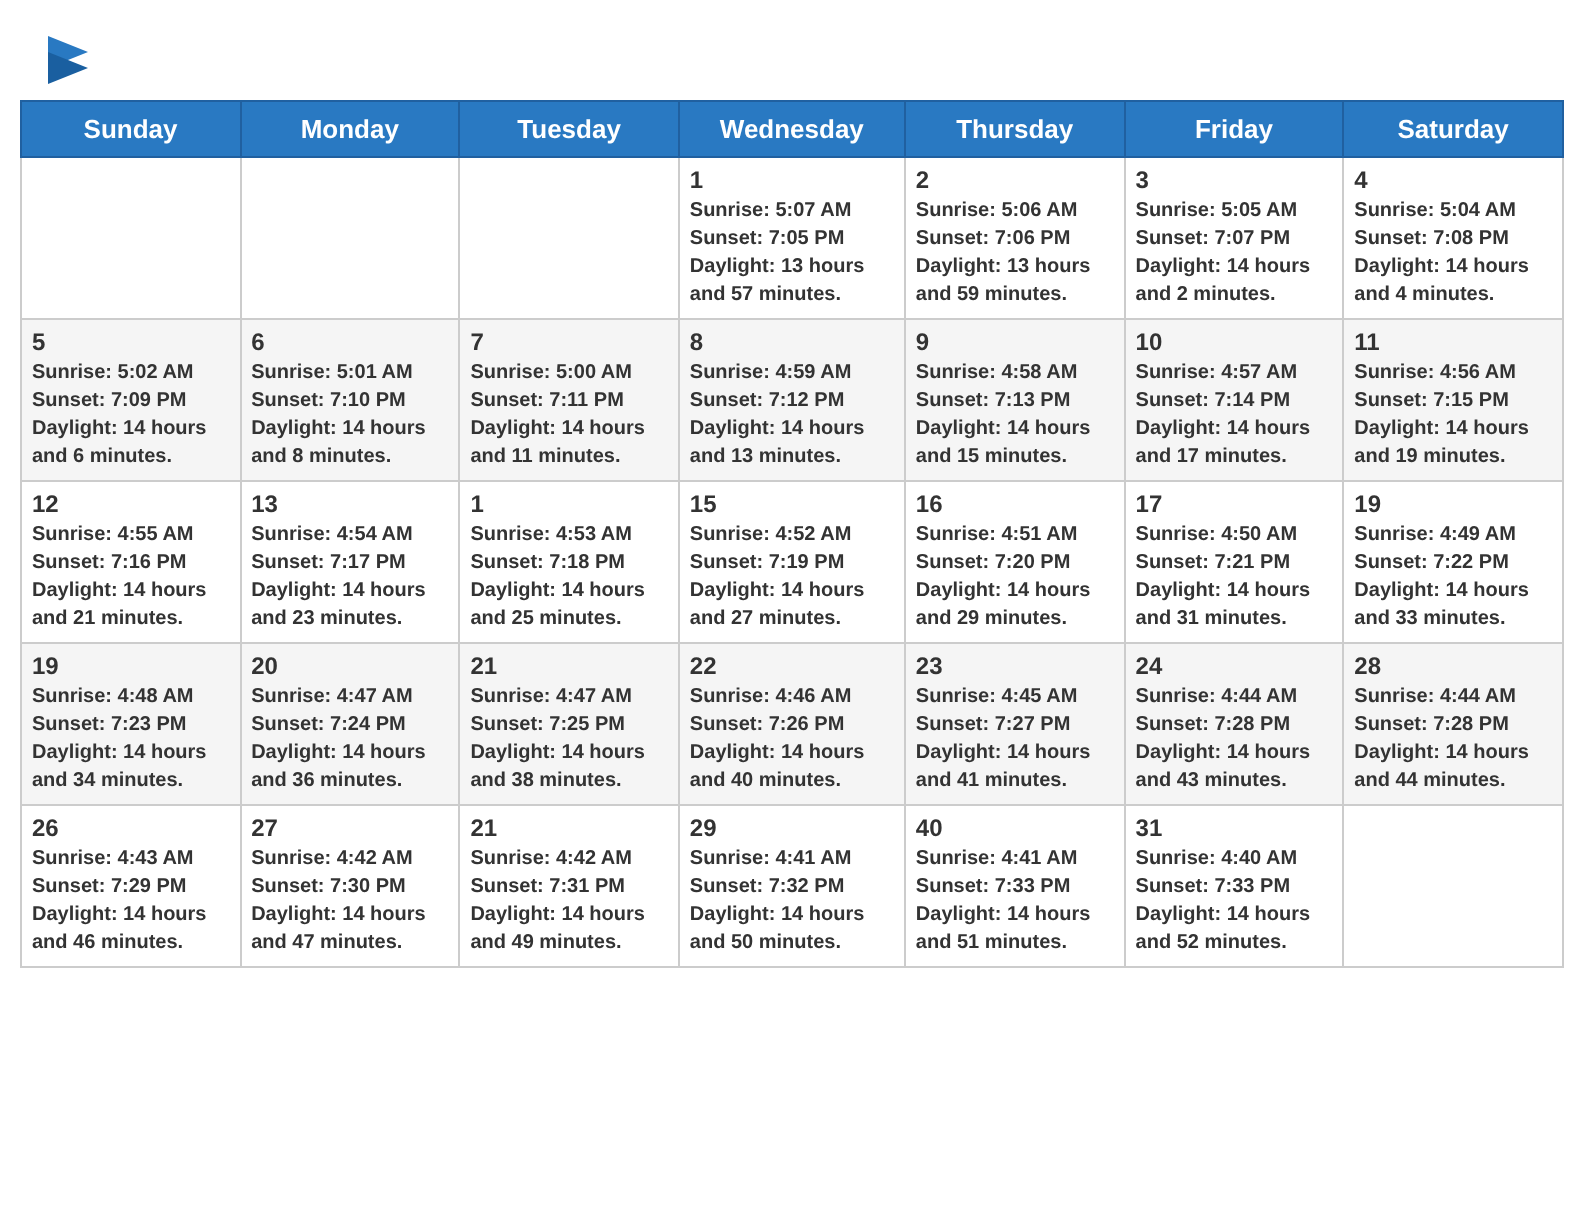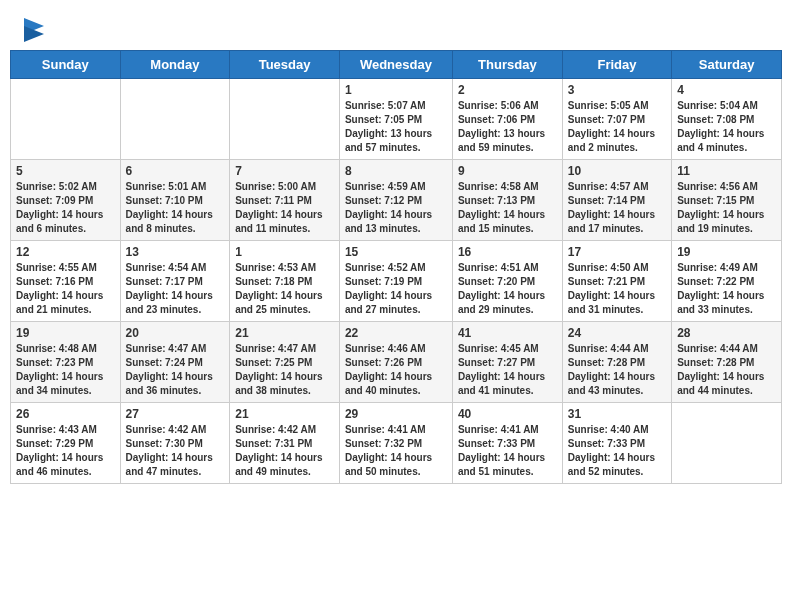--- a/index.html
+++ b/index.html
@@ -216,21 +216,21 @@
         </td>
         <td>
           <span class="day-num">21</span>
           <div class="day-info">Sunrise: 4:47 AM<br>Sunset: 7:25 PM<br>Daylight: 14 hours and 38 minutes.</div>
         </td>
         <td>
           <span class="day-num">22</span>
           <div class="day-info">Sunrise: 4:46 AM<br>Sunset: 7:26 PM<br>Daylight: 14 hours and 40 minutes.</div>
         </td>
         <td>
-          <span class="day-num">41</span>
+          <span class="day-num">23</span>
           <div class="day-info">Sunrise: 4:45 AM<br>Sunset: 7:27 PM<br>Daylight: 14 hours and 41 minutes.</div>
         </td>
         <td>
           <span class="day-num">24</span>
           <div class="day-info">Sunrise: 4:44 AM<br>Sunset: 7:28 PM<br>Daylight: 14 hours and 43 minutes.</div>
         </td>
         <td>
           <span class="day-num">28</span>
           <div class="day-info">Sunrise: 4:44 AM<br>Sunset: 7:28 PM<br>Daylight: 14 hours and 44 minutes.</div>
         </td>

